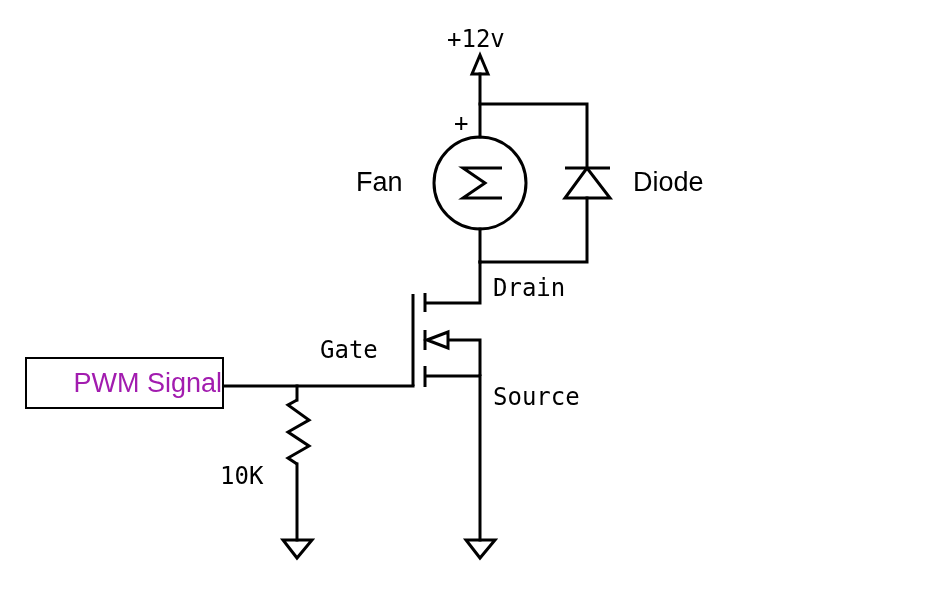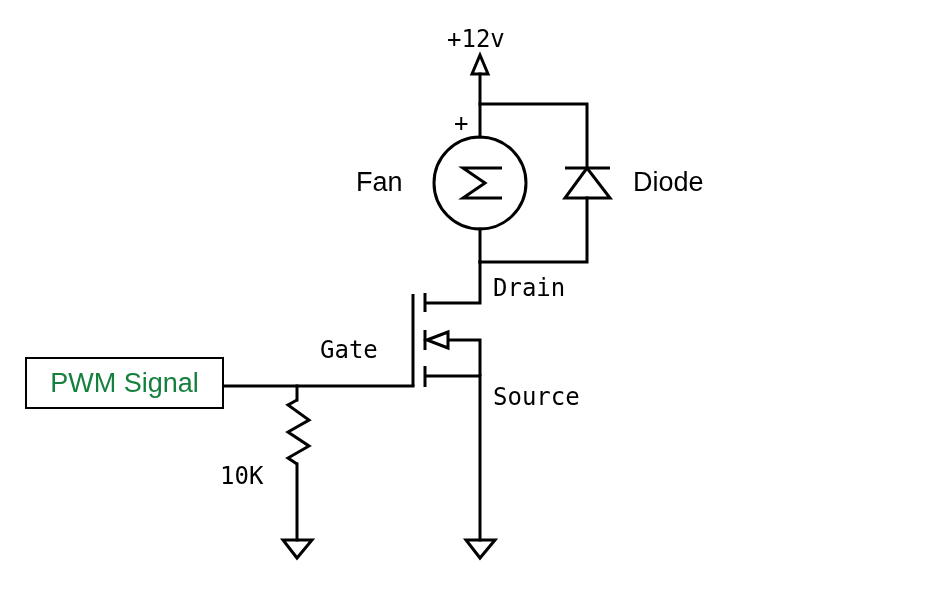--- a/index.html
+++ b/index.html
@@ -2,21 +2,21 @@
 <html><head>
   <meta charset="utf-8">
   <style>
     html, body { margin: 0; padding: 0; background: #ffffff; }
     body { width: 942px; height: 611px; position: relative; overflow: hidden; }
     svg { position: absolute; left: 0; top: 0; }
     .wire { stroke: #000; stroke-width: 3; fill: none; stroke-linecap: square; }
     .sym { stroke: #000; stroke-width: 3; fill: none; stroke-linejoin: miter; }
     .mono { font-family: "DejaVu Sans Mono", "Liberation Mono", monospace; font-size: 24px; fill: #000; }
     .sans { font-family: "Liberation Sans", "DejaVu Sans", sans-serif; font-size: 27px; fill: #000; }
-    .pwm-box { position: absolute; left: 25px; top: 357px; width: 199px; height: 52px; border: 2px solid #000; box-sizing: border-box; display: flex; align-items: center; justify-content: center; font-family: "Liberation Sans", "DejaVu Sans", sans-serif; font-size: 27px; color: #15803d; background: #fff; }
+    .pwm-box { position: absolute; left: 25px; top: 357px; width: 199px; height: 52px; border: 2px solid #000; box-sizing: border-box; display: flex; align-items: center; justify-content: flex-end; font-family: "Liberation Sans", "DejaVu Sans", sans-serif; font-size: 27px; color: #a21caf; background: #fff; }
   </style>
 </head>
 <body>
 
 <svg width="942" height="611" viewBox="0 0 942 611">
 
   <text class="mono" x="447" y="47">+12v</text>
   <g>
     <polygon class="sym" points="480,55 472,74 488,74"></polygon>
   </g>

